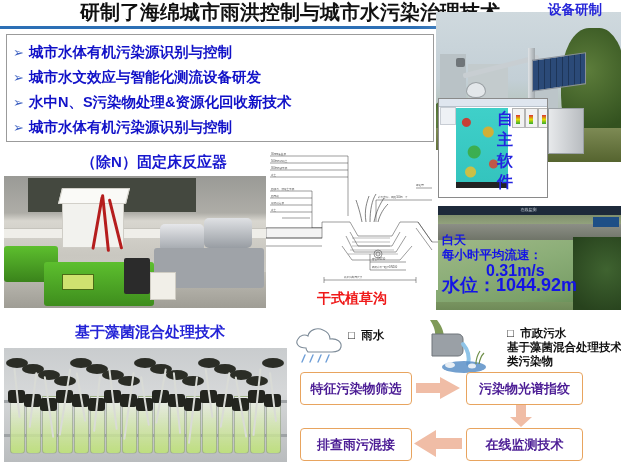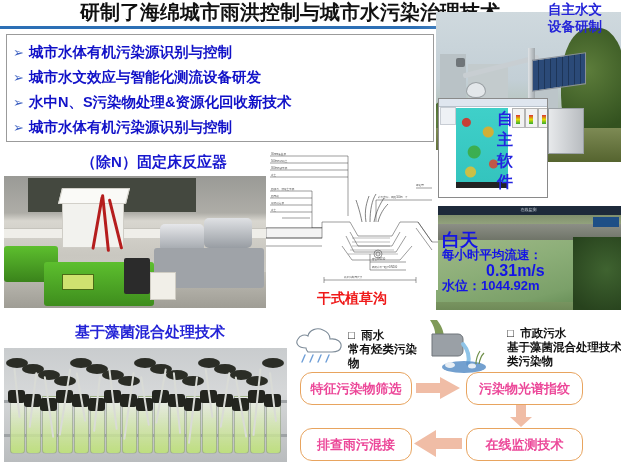--- a/index.html
+++ b/index.html
@@ -105,24 +105,24 @@
   .ph-river .winbar{position:absolute;left:0;top:0;width:100%;height:9px;background:#1d2a3a;}
   .ph-river .winbar .t{position:absolute;left:50%;transform:translateX(-50%);top:1px;font-size:4px;color:#cfd8e3;}
   .ph-river .scene{position:absolute;left:0;top:9px;width:100%;height:95px;
     background:linear-gradient(to bottom,#7f8f6c 0%,#93a37d 10%,#a8bb8c 22%,#9fba84 45%,#8fae74 70%,#6f8a58 100%);}
   .ph-river .bank{position:absolute;left:0;top:9px;width:100%;height:16px;background:linear-gradient(to bottom,#8c8f86,#6f7468);}
   .ph-river .water{position:absolute;left:0;top:25px;width:100%;height:62px;
     background:linear-gradient(165deg,#9fb887 0%,#8cae78 40%,#7ba069 75%,#5f8750 100%);}
   .ph-river .veg{position:absolute;right:0;top:22px;width:48px;height:82px;
     background:radial-gradient(circle at 70% 40%,#3f6330,#27421d 75%);}
   .ph-river .overlay{position:absolute;left:6px;top:26px;width:175px;color:#1414e6;font-weight:bold;}
-  .ph-river .l1{font-size:18px;line-height:16px;}
+  .ph-river .l1{font-size:12px;line-height:16px;}
   .ph-river .l2{font-size:12.5px;line-height:15px;}
   .ph-river .l3{font-size:16px;line-height:15px;padding-left:44px;}
-  .ph-river .l4{font-size:13px;line-height:15px;}
+  .ph-river .l4{font-size:18px;line-height:15px;}
   .ph-river .badge{position:absolute;right:2px;top:11px;width:26px;height:10px;background:#1e4f86;}
 
   
   .lbl-reactor{
     position:absolute;left:34px;top:152px;width:240px;text-align:center;
     font-size:15px;font-weight:bold;color:#1818cf;line-height:20px;
   }
   .ph-reactor{left:4px;top:176px;width:262px;height:132px;}
   .ph-reactor .wall{position:absolute;inset:0;background:linear-gradient(to bottom,#9a9a96 0%,#aeada7 28%,#d8d6cf 34%,#c9c7c0 60%,#d2d0c9 100%);}
   .ph-reactor .board{position:absolute;left:24px;top:2px;width:168px;height:34px;background:#44483f;}
@@ -174,23 +174,23 @@
   .flow{position:absolute;left:288px;top:320px;width:377px;height:144px;}
   .cloud{position:absolute;left:4px;top:6px;width:56px;height:40px;}
   .pipe{position:absolute;left:136px;top:0px;width:62px;height:54px;}
   .note{position:absolute;font-weight:bold;color:#111;}
   .note .hd{font-size:11.5px;line-height:14px;}
   .note .bd{font-size:11.5px;line-height:14px;}
   .note-rain{left:60px;top:8px;width:80px;}
   .note-sew{left:212px;top:6px;width:135px;margin-left:7px;}
 
   .fbox{
-    position:absolute;border:1.4px solid #e8a45f;border-radius:12px;background:#fff;
+    position:absolute;border:1.4px solid #e8a45f;border-radius:4px;background:#fff;
     display:flex;align-items:center;justify-content:center;
-    font-size:13px;font-weight:bold;color:#ec4899;white-space:nowrap;
+    font-size:13px;font-weight:bold;color:#4c1d95;white-space:nowrap;
   }
   .fb1{left:12px;top:52px;width:110px;height:31px;}
   .fb2{left:178px;top:52px;width:115px;height:31px;}
   .fb3{left:178px;top:108px;width:115px;height:31px;}
   .fb4{left:12px;top:108px;width:110px;height:31px;}
 
   .arrow{position:absolute;}
   .ar-right{left:128px;top:57px;width:44px;height:22px;}
   .ar-down{left:222px;top:85px;width:22px;height:22px;}
   .ar-left{left:126px;top:110px;width:48px;height:27px;}
@@ -231,21 +231,20 @@
     <div class="tree2"></div>
     <div class="grass"></div>
     <div class="arm"></div>
     <div class="sensor"></div>
     <div class="cam"></div>
     <div class="pole"></div>
     <div class="panel"></div>
     <div class="cabinet"></div>
   </div>
   <div class="lbl-station">
-    <div>自主水文</div>
     <div>设备研制</div>
   </div>
 
   <div class="photo ph-soft">
     <div class="titlebar"></div>
     <div class="toolbar"></div>
     <div class="map"></div>
     <div class="mapbot"></div>
     <div class="g1"></div>
     <div class="g2"></div>
@@ -473,21 +472,20 @@
         <path d="M52 44 C52 38 54 34 56 31"></path>
         <path d="M55 44 C56 38 58 35 60 33"></path>
       </g>
     </svg>
 
     <div class="note note-rain">
       <div class="hd">
         <span>□</span>
         &nbsp;<span>雨水</span>
       </div>
-      <div class="bd">常有烃类污染物</div>
     </div>
 
     <div class="note note-sew">
       <div class="hd">
         <span>□</span>
         &nbsp;<span>市政污水</span>
       </div>
       <div class="bd">基于藻菌混合处理技术</div>
       <div class="bd">类污染物</div>
     </div>

